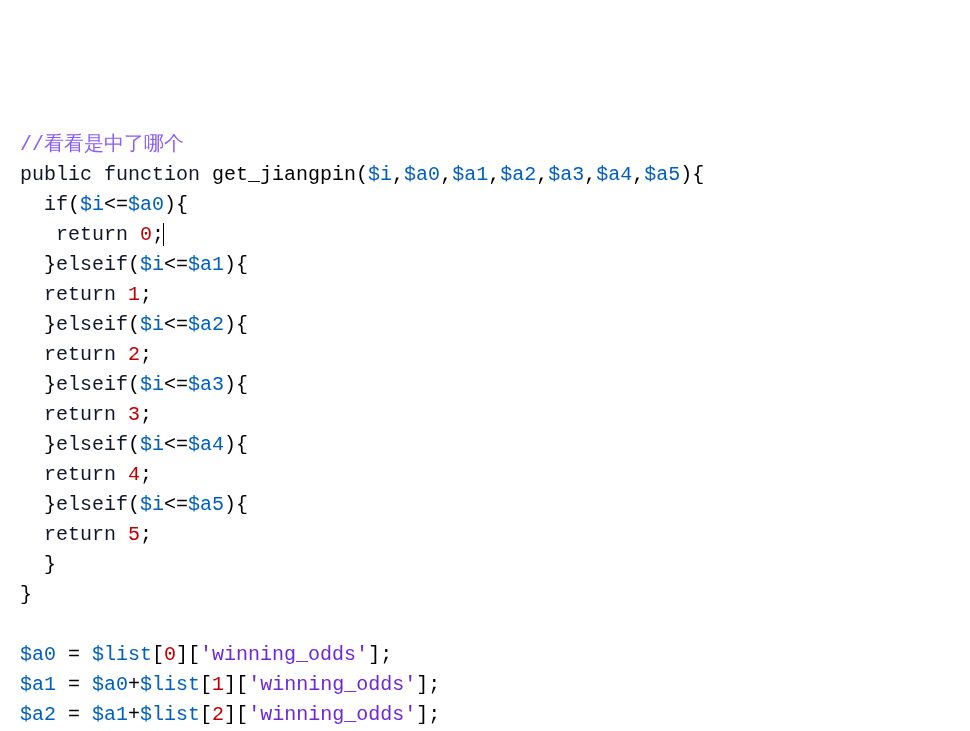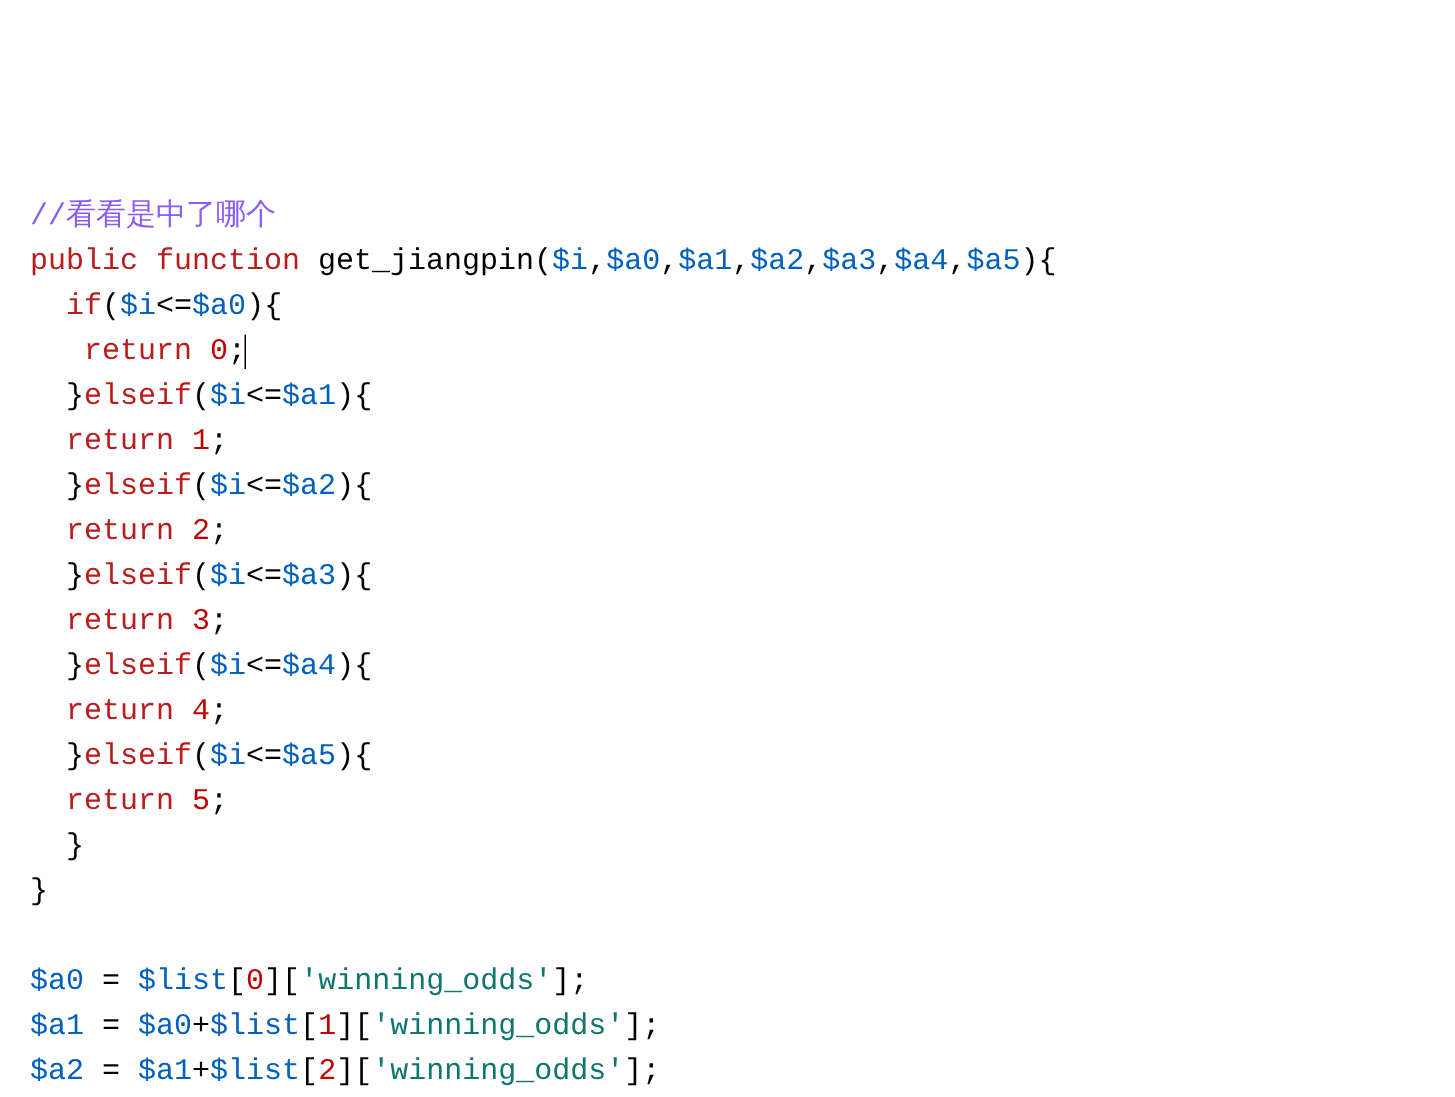--- a/index.html
+++ b/index.html
@@ -6,24 +6,24 @@
     margin: 0;
     padding: 10px 20px;
     font-family: Consolas, "Courier New", monospace;
     font-size: 20px;
     line-height: 1.5;
     background: #fff;
     color: #000;
     white-space: pre;
   }
   .comment { color: #8b5cf6; }
-  .kw { color: #b91c1c; }
+  .kw { color: #0f172a; }
   .var { color: #0060c0; }
   .num { color: #c00000; }
-  .str { color: #0f766e; }
+  .str { color: #6d28d9; }
   .txt { color: #000; }
 </style>
 </head>
 <body>
 
 
 
 <div id="code"><span class="comment">//看看是中了哪个</span>
 <span class="kw">public</span><span class="txt"> </span><span class="kw">function</span><span class="txt"> get_jiangpin(</span><span class="var">$i</span><span class="txt">,</span><span class="var">$a0</span><span class="txt">,</span><span class="var">$a1</span><span class="txt">,</span><span class="var">$a2</span><span class="txt">,</span><span class="var">$a3</span><span class="txt">,</span><span class="var">$a4</span><span class="txt">,</span><span class="var">$a5</span><span class="txt">){</span>
 <span class="txt">  </span><span class="kw">if</span><span class="txt">(</span><span class="var">$i</span><span class="txt">&lt;=</span><span class="var">$a0</span><span class="txt">){</span>

